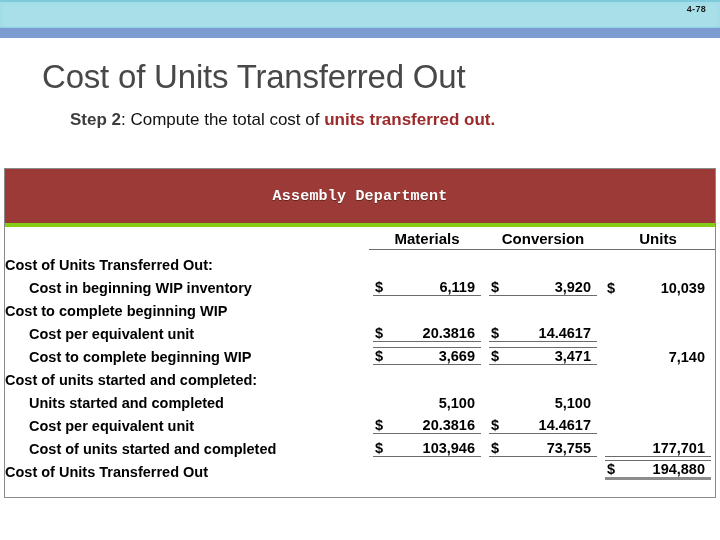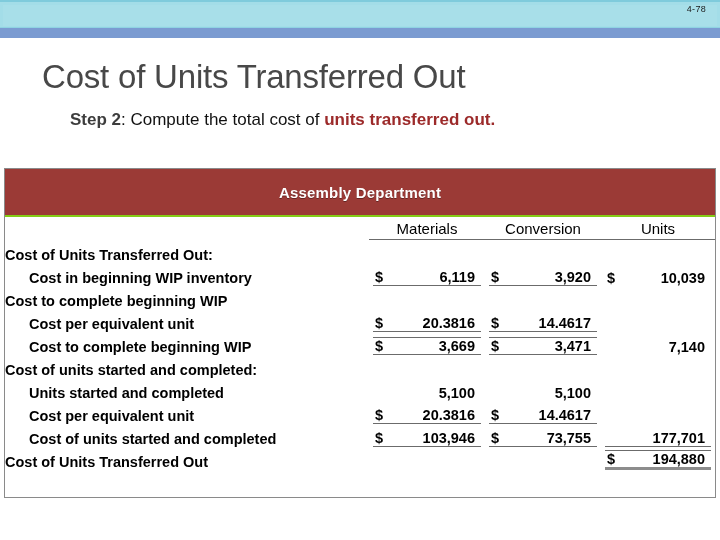--- a/index.html
+++ b/index.html
@@ -44,21 +44,21 @@
     left: 0; top: 28px;
     width: 720px;
     height: 10px;
     background: #7b9bd1;
   }
   #slide-number {
     position: absolute;
     right: 14px;
     top: 4px;
     font-size: 9px;
-    font-weight: normal;
+    font-weight: bold;
     color: #1b1b1b;
     letter-spacing: 0.3px;
     font-family: "Liberation Sans", sans-serif;
   }
 
   
   #page-title {
     position: absolute;
     left: 42px;
     top: 58px;
@@ -90,29 +90,30 @@
     position: absolute;
     left: 4px;
     top: 168px;
     width: 712px;
     height: 330px;
     background: #ffffff;
     border: 1px solid #8a8a8a;
     box-sizing: border-box;
   }
   #exhibit-banner {
-    height: 48px;
+    height: 58px;
     background: #9b3a36;
-    border-bottom: 2px solid #84cc16;
+    border-bottom: 4px solid #84cc16;
     box-sizing: border-box;
     display: flex;
     flex-direction: column;
     align-items: center;
     justify-content: center;
     color: #ffffff;
+    font-family: Liberation Mono, monospace;
   }
   #exhibit-banner .bline {
     font-size: 15px;
     font-weight: bold;
     line-height: 19px;
     letter-spacing: 0.2px;
     text-shadow: 0 1px 0 rgba(0,0,0,.35);
   }
 
   table.sheet {
@@ -150,21 +151,21 @@
   }
   .num .cur {
     position: absolute;
     left: 8px;
   }
 
   
   th.colhead {
     text-align: center;
     font-size: 15px;
-    font-weight: normal;
+    font-weight: bold;
     height: 24px;
     padding-bottom: 2px;
   }
   th.colhead .hwrap {
     display: block;
     border-bottom: 1.5px solid #6b6b6b;
     padding: 0 6px 2px 6px;
   }
 
   .cell-inner {

